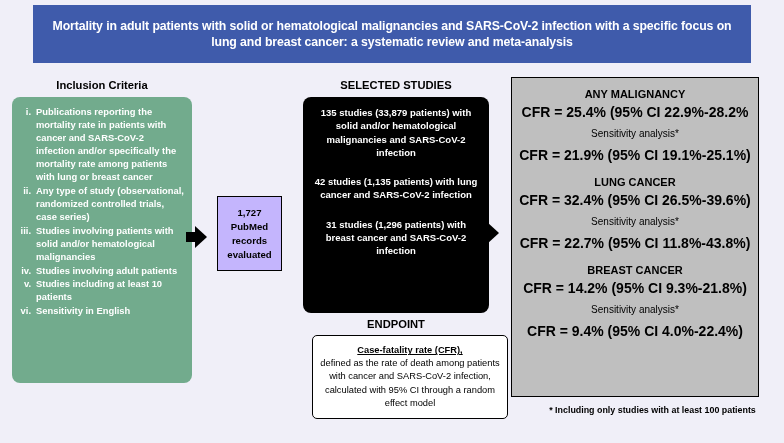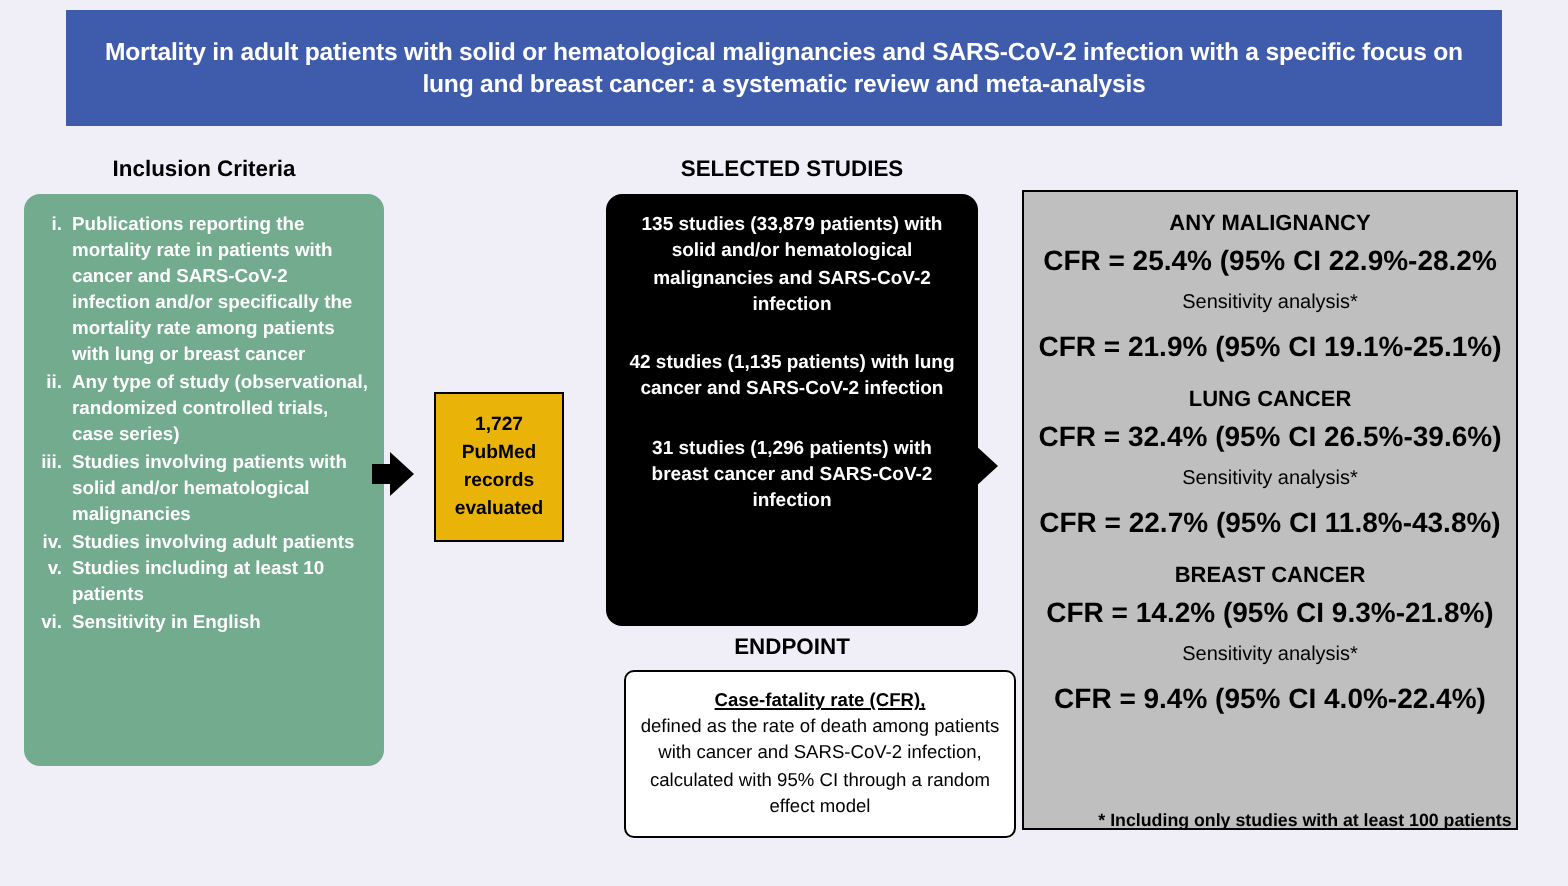--- a/index.html
+++ b/index.html
@@ -88,21 +88,21 @@
   }
   .crit-text { flex: 1; }
 
   
   .pubmed-box {
     position: absolute;
     left: 217px;
     top: 196px;
     width: 65px;
     height: 75px;
-    background: #eab308;
+    background: #c4b5fd;
     border: 1.2px solid #000;
     box-sizing: border-box;
     display: flex;
     flex-direction: column;
     align-items: center;
     justify-content: center;
     font-size: 9.6px;
     font-weight: bold;
     line-height: 14px;
     text-align: center;
@@ -183,21 +183,21 @@
   }
   .endpoint-title {
     font-weight: bold;
     text-decoration: underline;
   }
 
   
   .results-panel {
     position: absolute;
     left: 511px;
-    top: 95px;
+    top: 77px;
     width: 248px;
     height: 320px;
     background: #bfbfbf;
     border: 1.6px solid #000;
     box-sizing: border-box;
     padding: 7px 6px 4px 6px;
   }
   .result-group { margin-bottom: 9px; text-align: center; }
   .result-group:last-child { margin-bottom: 0; }
   .result-title {

